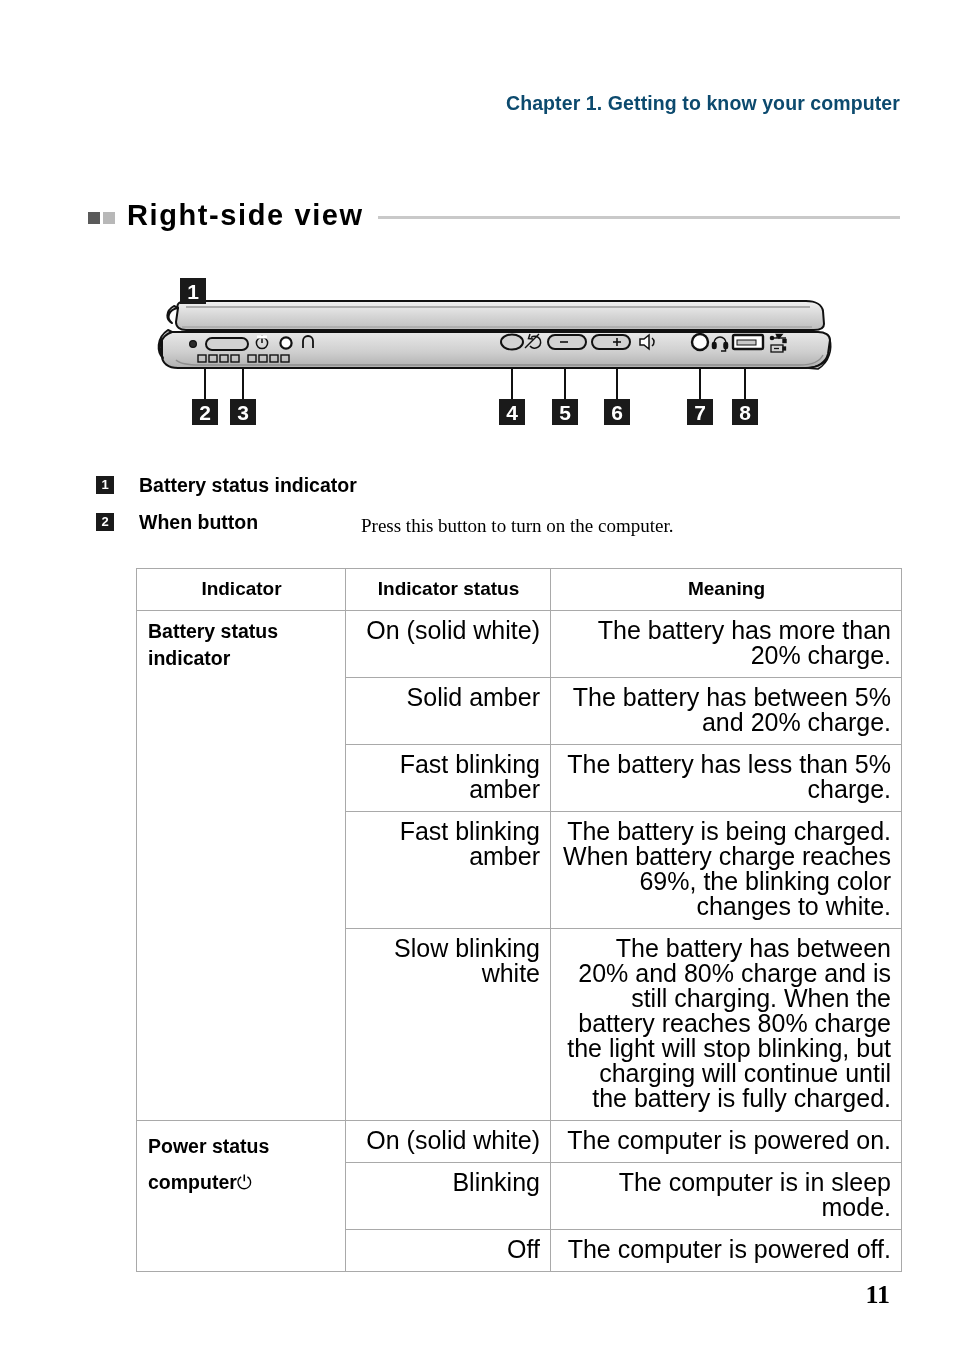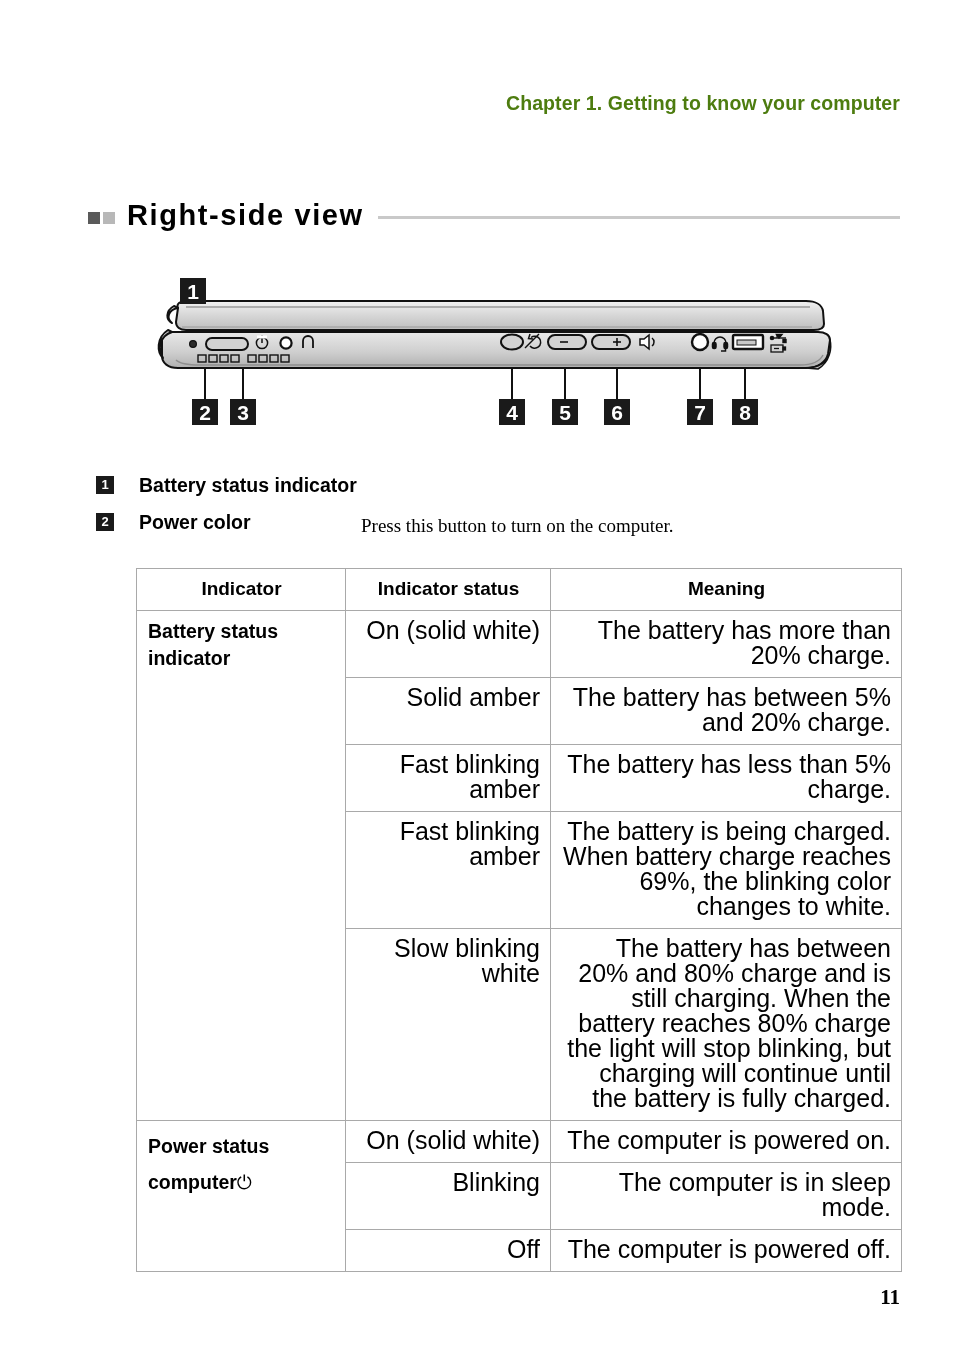--- a/index.html
+++ b/index.html
@@ -18,21 +18,21 @@
 
   
   .chapter-header {
     position: absolute;
     top: 92px;
     right: 54px;
     font-family: "Liberation Sans", sans-serif;
     font-weight: bold;
     font-size: 19.5px;
     letter-spacing: 0.1px;
-    color: #4d7c0f;
+    color: #0c4a6e;
     white-space: nowrap;
   }
 
   
   .section-title-wrap {
     position: absolute;
     top: 195px;
     left: 88px;
     right: 54px;
     height: 40px;
@@ -159,24 +159,24 @@
   .power-glyph {
     font-family: "DejaVu Sans", sans-serif;
     font-weight: normal;
     font-size: 19px;
   }
 
   
   .page-number {
     position: absolute;
     bottom: 42px;
-    right: 54px;
+    right: 64px;
     font-family: "Liberation Serif", serif;
     font-weight: bold;
-    font-size: 21px;
+    font-size: 26px;
   }
 </style>
 </head>
 <body>
 
 <div class="chapter-header">Chapter 1. Getting to know your computer</div>
 
 <div class="section-title-wrap">
   <span class="sq sq-dark"></span>
   <span class="sq sq-light"></span>
@@ -353,21 +353,21 @@
 </div>
 
 <div class="item-list">
   <div class="item-row">
     <span class="num-badge">1</span>
     <span class="item-label">Battery status indicator</span>
     <span class="item-desc"></span>
   </div>
   <div class="item-row">
     <span class="num-badge">2</span>
-    <span class="item-label">Power color</span>
+    <span class="item-label">When button</span>
     <span class="item-desc">Press this button to turn on the computer.</span>
   </div>
 </div>
 
 <table class="status-table">
   <colgroup>
     <col class="col-ind">
       <col class="col-stat">
       <col class="col-mean">
   </colgroup>

